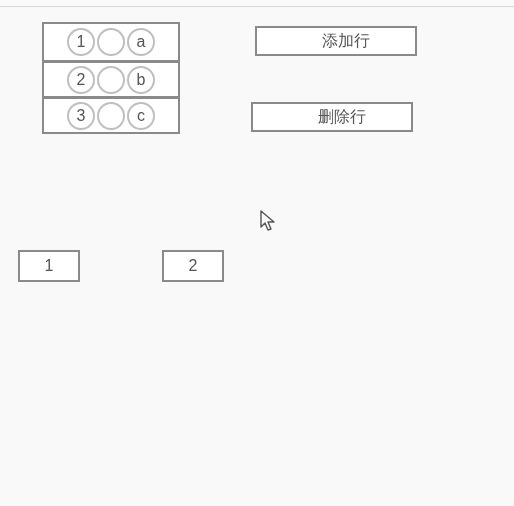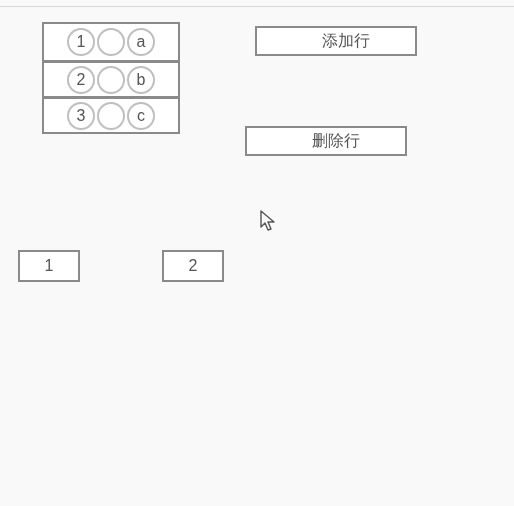--- a/index.html
+++ b/index.html
@@ -61,21 +61,21 @@
     box-sizing: border-box;
     display: flex;
     align-items: center;
     justify-content: center;
     font-size: 16px;
     color: #555;
     cursor: pointer;
     padding-left: 20px;
   }
   #btn-add { left: 255px; top: 26px; }
-  #btn-del { left: 245px; top: 102px; margin-top: 24px; }
+  #btn-del { left: 251px; top: 102px; }
   .small-box {
     position: absolute;
     width: 62px;
     height: 32px;
     border: 2px solid #8a8a8a;
     box-sizing: border-box;
     background: #fff;
     display: flex;
     align-items: center;
     justify-content: center;

